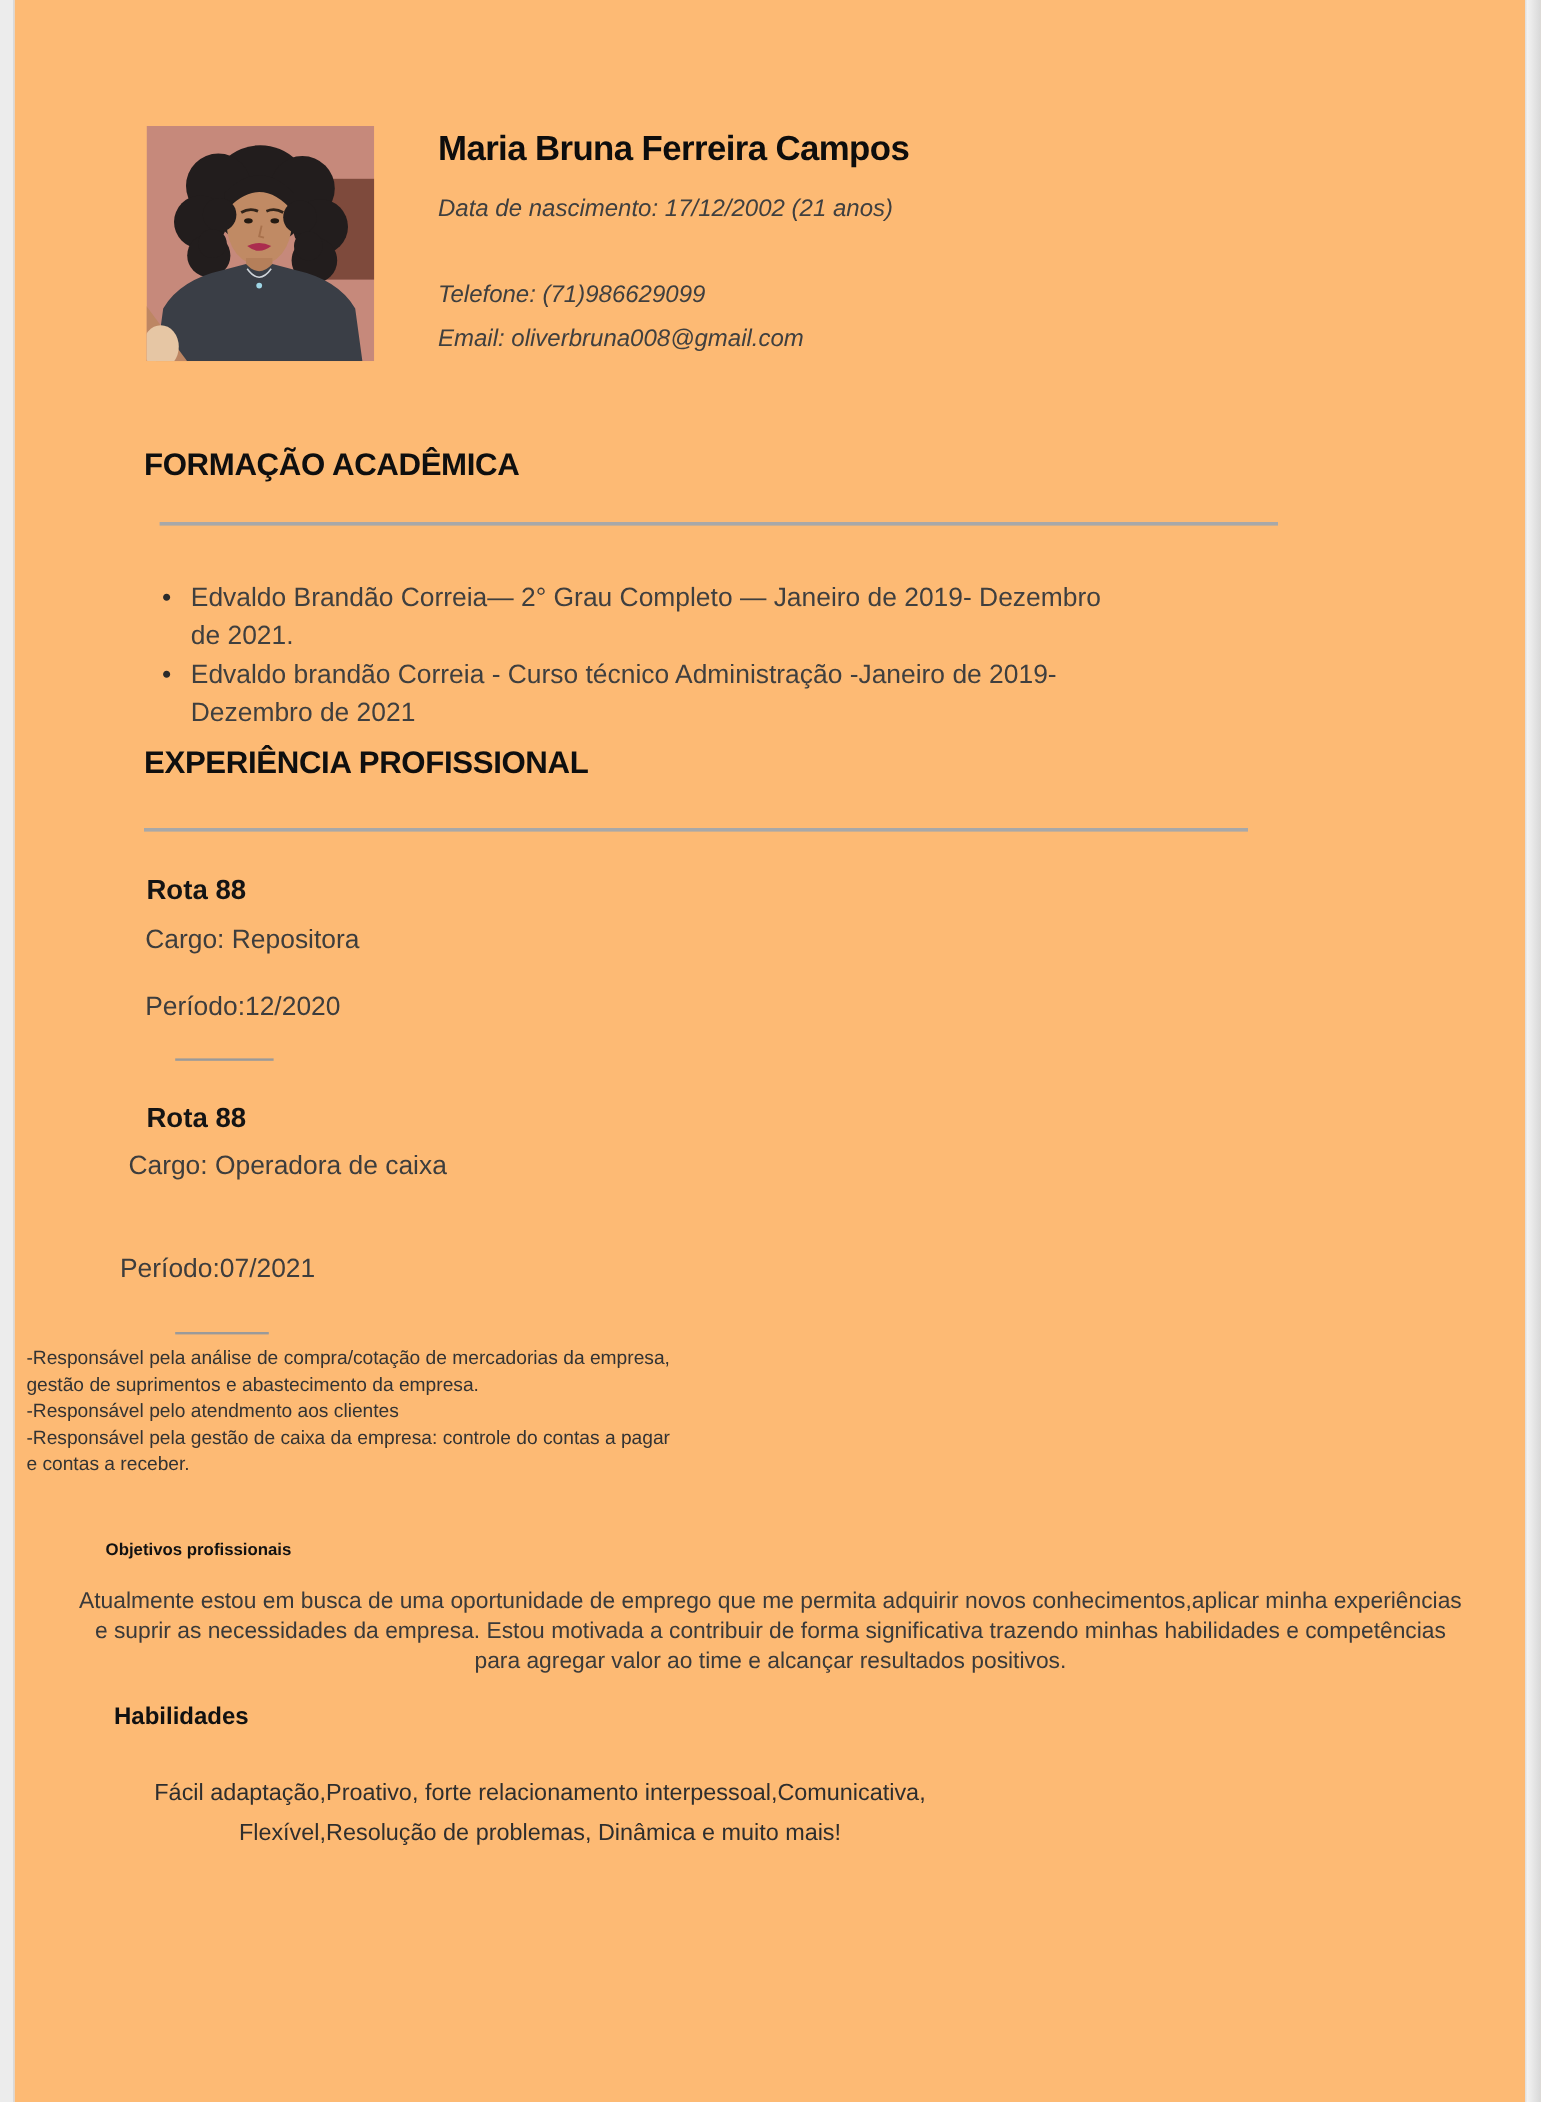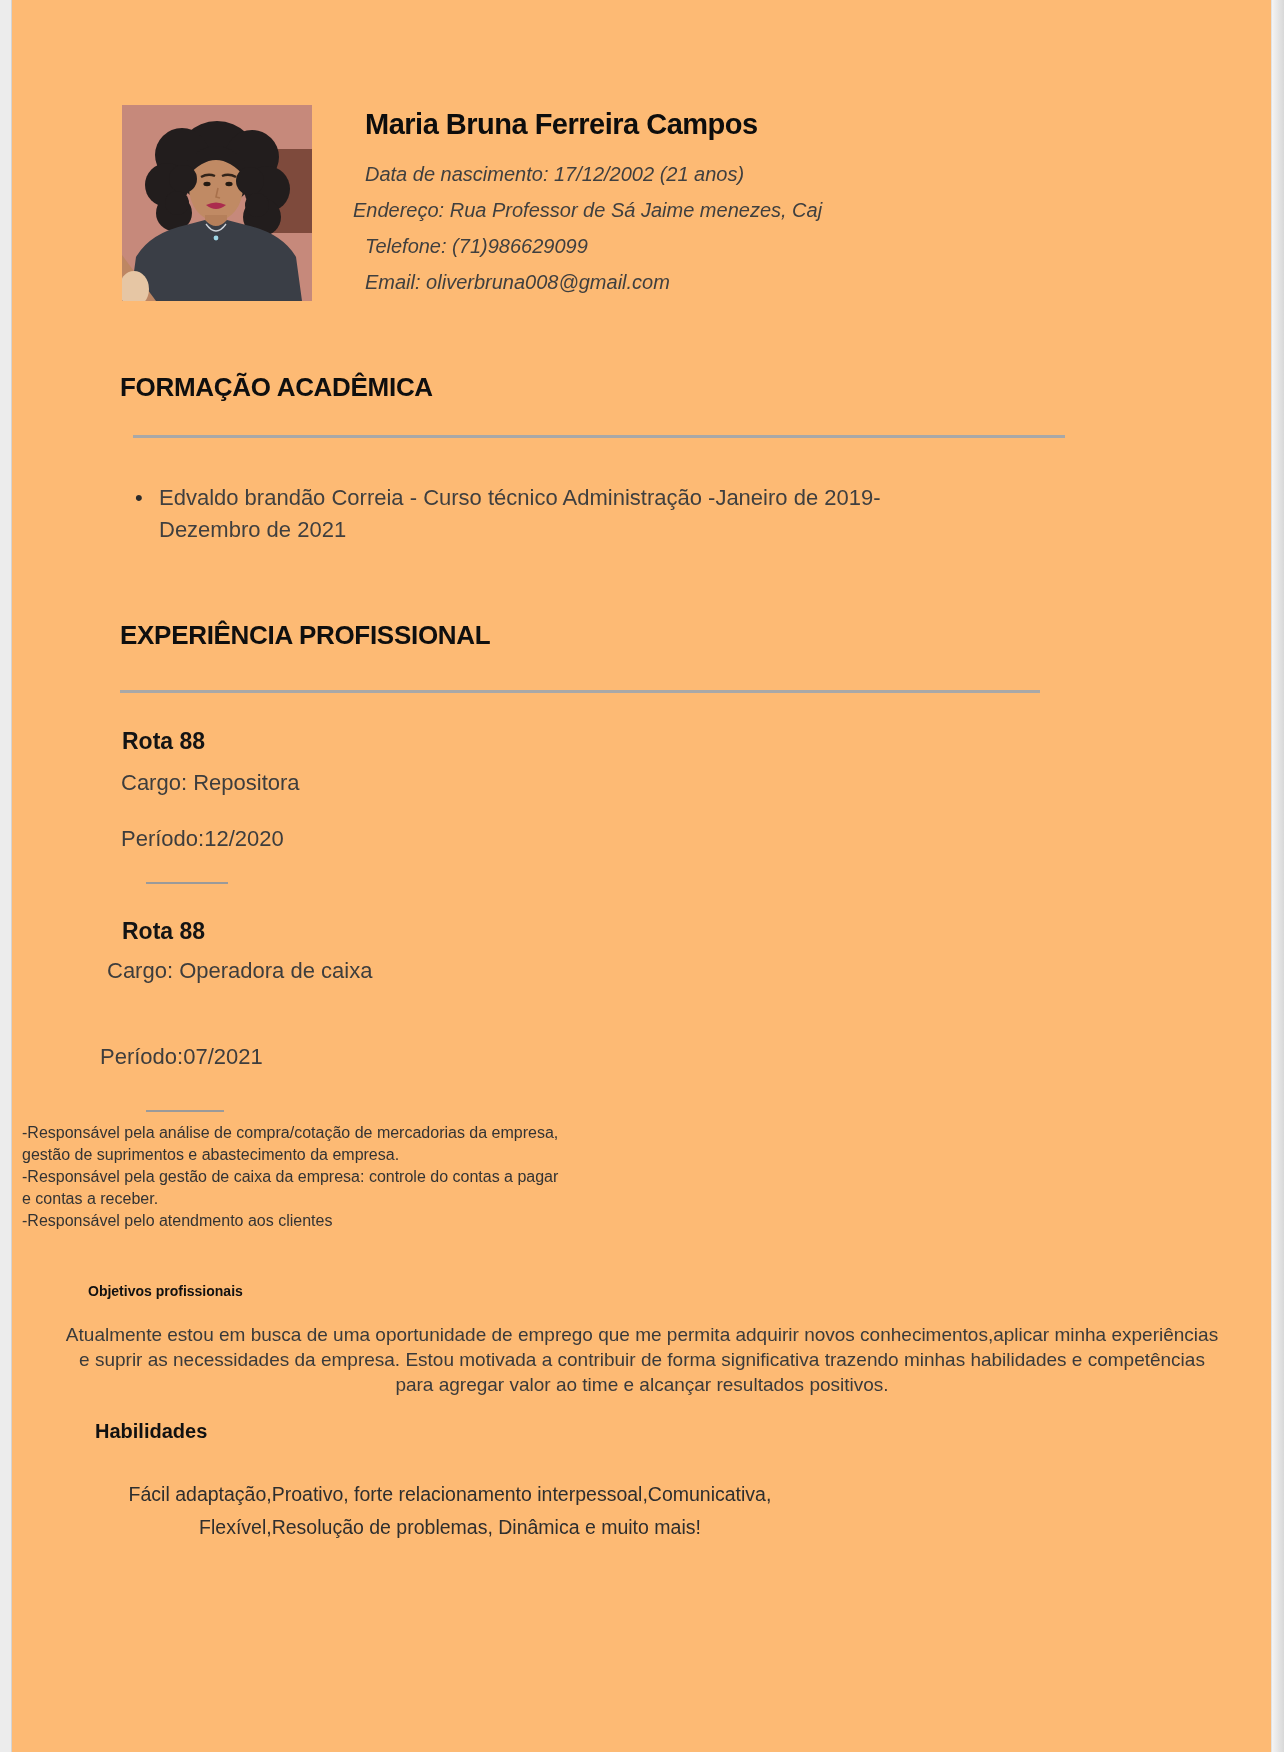--- a/index.html
+++ b/index.html
@@ -109,47 +109,47 @@
       <path d="M84,119 Q94,133 104,119" stroke="#cfd4da" stroke-width="1.3" fill="none"></path>
       <circle cx="94" cy="133" r="2.4" fill="#9fd6e6"></circle>
 
       <path d="M0,196 L0,150 L34,196 Z" fill="#bd8663"></path>
       <ellipse cx="12" cy="184" rx="15" ry="18" fill="#e6c6a4"></ellipse>
     </svg>
   </div>
 
   <div id="name" class="abs">Maria Bruna Ferreira Campos</div>
   <div id="info-birth" class="abs info">Data de nascimento: 17/12/2002 (21 anos)</div>
-  <div id="info-address" class="abs info">Endereço: Rua Professor de Sá Jaime menezes, Caj</div>
   <div id="info-phone" class="abs info">Telefone: (71)986629099</div>
   <div id="info-email" class="abs info">Email: oliverbruna008@gmail.com</div>
 
   <div id="edu-title" class="abs h-section">FORMAÇÃO ACADÊMICA</div>
   <div id="edu-rule" class="abs rule"></div>
   <ul id="edu-list" class="abs">
+    <li>Edvaldo Brandão Correia— 2° Grau Completo — Janeiro de 2019- Dezembro de 2021.</li>
     <li>Edvaldo brandão Correia - Curso técnico Administração -Janeiro de 2019- Dezembro de 2021</li>
   </ul>
 
   <div id="exp-title" class="abs h-section">EXPERIÊNCIA PROFISSIONAL</div>
   <div id="exp-rule" class="abs rule"></div>
 
   <div id="job1-company" class="abs job-company">Rota 88</div>
   <div id="job1-role" class="abs job-line">Cargo: Repositora</div>
   <div id="job1-period" class="abs job-line">Período:12/2020</div>
   <div id="job1-rule" class="abs rule-small"></div>
 
   <div id="job2-company" class="abs job-company">Rota 88</div>
   <div id="job2-role" class="abs job-line">Cargo: Operadora de caixa</div>
   <div id="job2-period" class="abs job-line">Período:07/2021</div>
   <div id="job2-rule" class="abs rule-small"></div>
 
   <div id="resp" class="abs">
     <div>-Responsável pela análise de compra/cotação de mercadorias da empresa, gestão de suprimentos e abastecimento da empresa.</div>
+    <div>-Responsável pelo atendmento aos clientes</div>
     <div>-Responsável pela gestão de caixa da empresa: controle do contas a pagar e contas a receber.</div>
-    <div>-Responsável pelo atendmento aos clientes</div>
   </div>
 
   <div id="obj-title" class="abs">Objetivos profissionais</div>
   <div id="obj-text" class="abs">Atualmente estou em busca de uma oportunidade de emprego que me permita adquirir novos conhecimentos,aplicar minha experiências e suprir as necessidades da empresa. Estou motivada a contribuir de forma significativa trazendo minhas habilidades e competências para agregar valor ao time e alcançar resultados positivos.</div>
 
   <div id="skills-title" class="abs">Habilidades</div>
   <div id="skills-text" class="abs">Fácil adaptação,Proativo, forte relacionamento interpessoal,Comunicativa, Flexível,Resolução de problemas, Dinâmica e muito mais!</div>
 
 </div>
 

